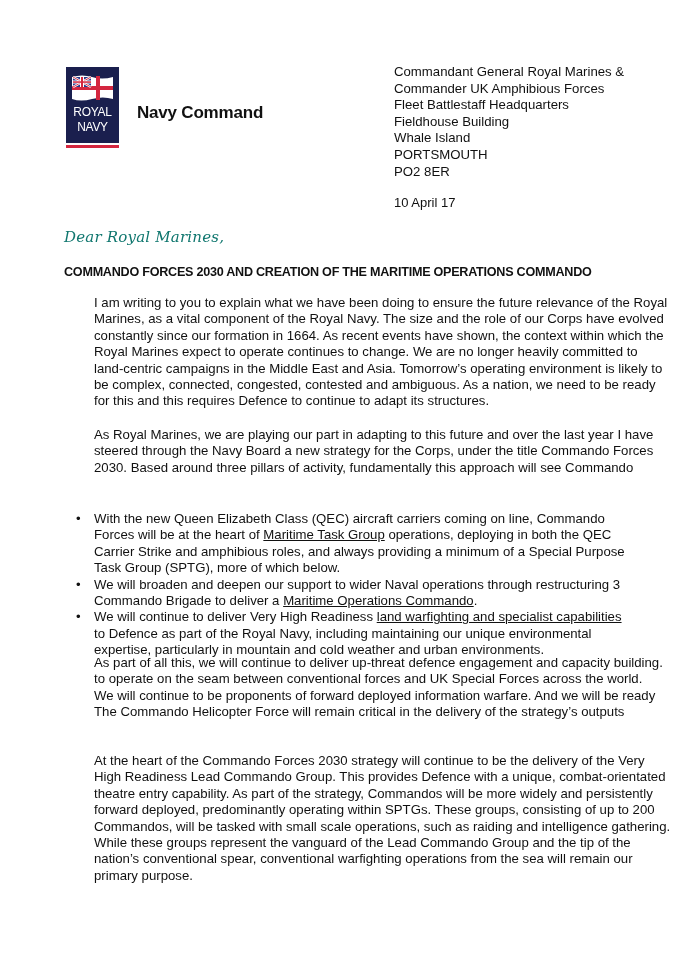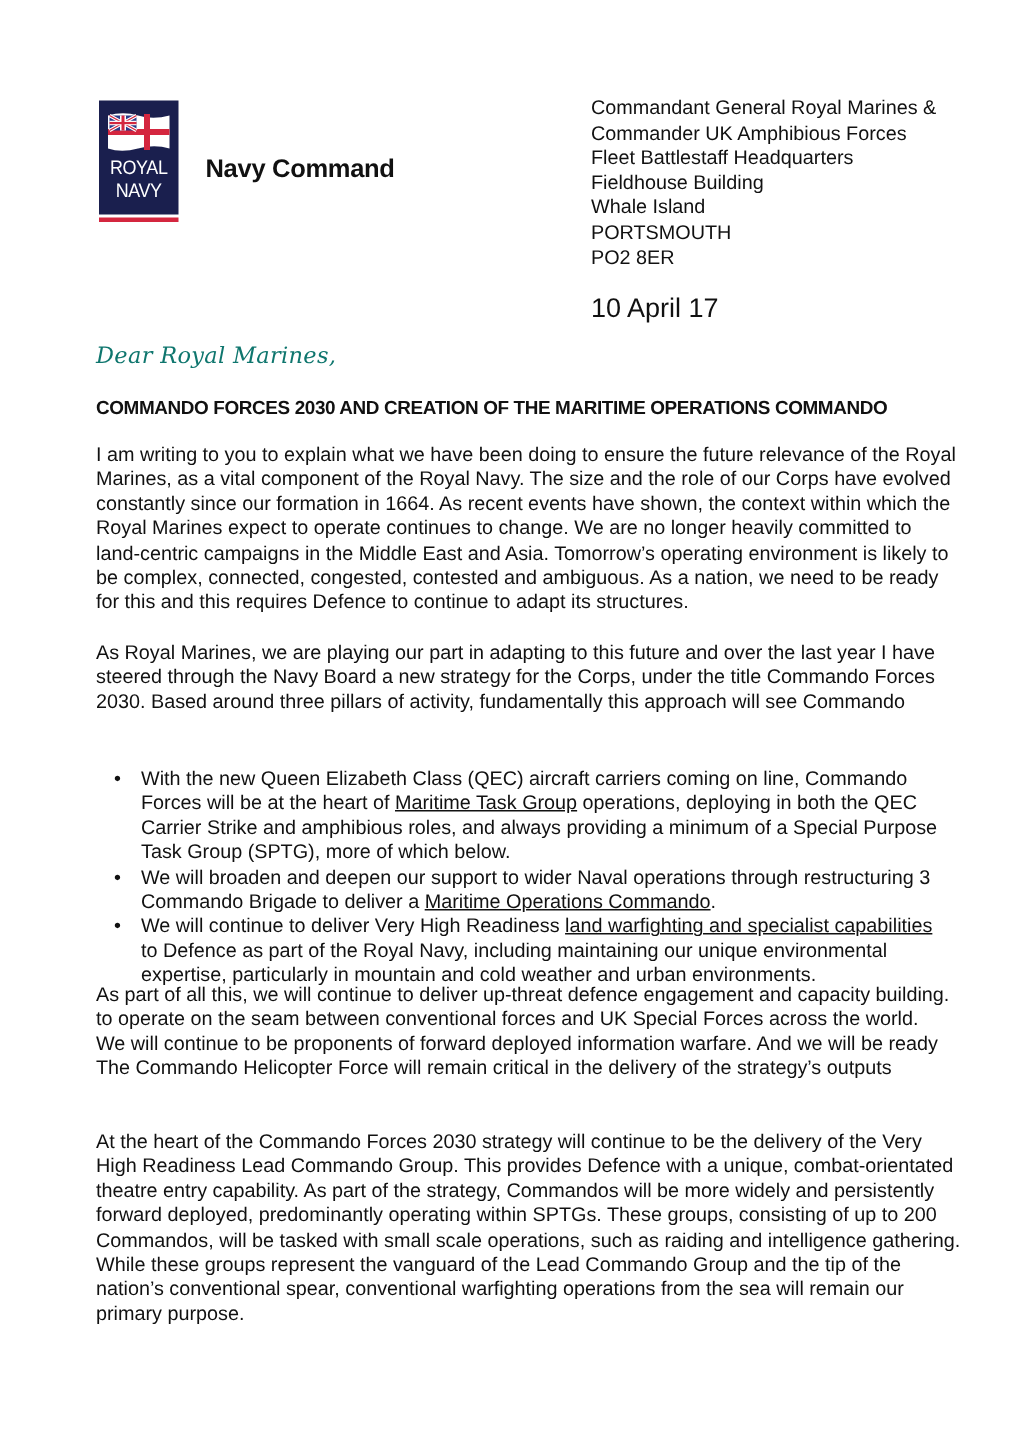--- a/index.html
+++ b/index.html
@@ -11,27 +11,27 @@
     .logo-text { position: absolute; left: 0; width: 53px; text-align: center; color: #fff;
                  font-family: "Liberation Sans", sans-serif; font-weight: normal; font-size: 13px;
                  line-height: 13px; letter-spacing: -0.3px; transform: scaleX(0.92); }
     .logo-text.l1 { top: 38px; }
     .logo-text.l2 { top: 53px; }
     .logo-bar { position: absolute; left: 0; top: 78px; width: 53px; height: 3px; background: #d4263f; }
     .org-name { position: absolute; left: 137px; top: 103px; font-size: 17px; font-weight: bold;
                 letter-spacing: -0.2px; color: #111; }
     .address { position: absolute; left: 394px; top: 64px; font-size: 13.2px; line-height: 16.6px; color: #111; }
     .address div { white-space: nowrap; }
-    .date { position: absolute; left: 394px; top: 195px; font-size: 18px; color: #111; }
+    .date { position: absolute; left: 394px; top: 195px; font-size: 13px; color: #111; }
     .salutation { position: absolute; left: 64px; top: 228px; font-family: "DejaVu Serif", serif;
                   font-style: italic; font-size: 15px; color: #0f766e; letter-spacing: 0.2px; }
     .subject { position: absolute; left: 64px; top: 265px; font-size: 12.6px; font-weight: bold;
                color: #111; letter-spacing: -0.25px; white-space: nowrap; }
     .para { position: absolute; left: 64px; font-size: 13.2px; line-height: 16.4px; color: #111; }
-    .para div { white-space: nowrap; }
+    .para div { white-space: nowrap; margin-left: 30px; }
     .p1 { top: 295px; }
     .p2 { top: 427px; }
     .bullets { position: absolute; left: 64px; top: 511px; font-size: 13.2px; line-height: 16.4px; color: #111; }
     .bullet { position: relative; padding-left: 30px; }
     .bullet .dot { position: absolute; left: 12px; top: 0; }
     .bullet div.line { white-space: nowrap; }
     .u { text-decoration: underline; }
     .p3 { top: 655px; }
     .p4 { top: 753px; }
   </style>

